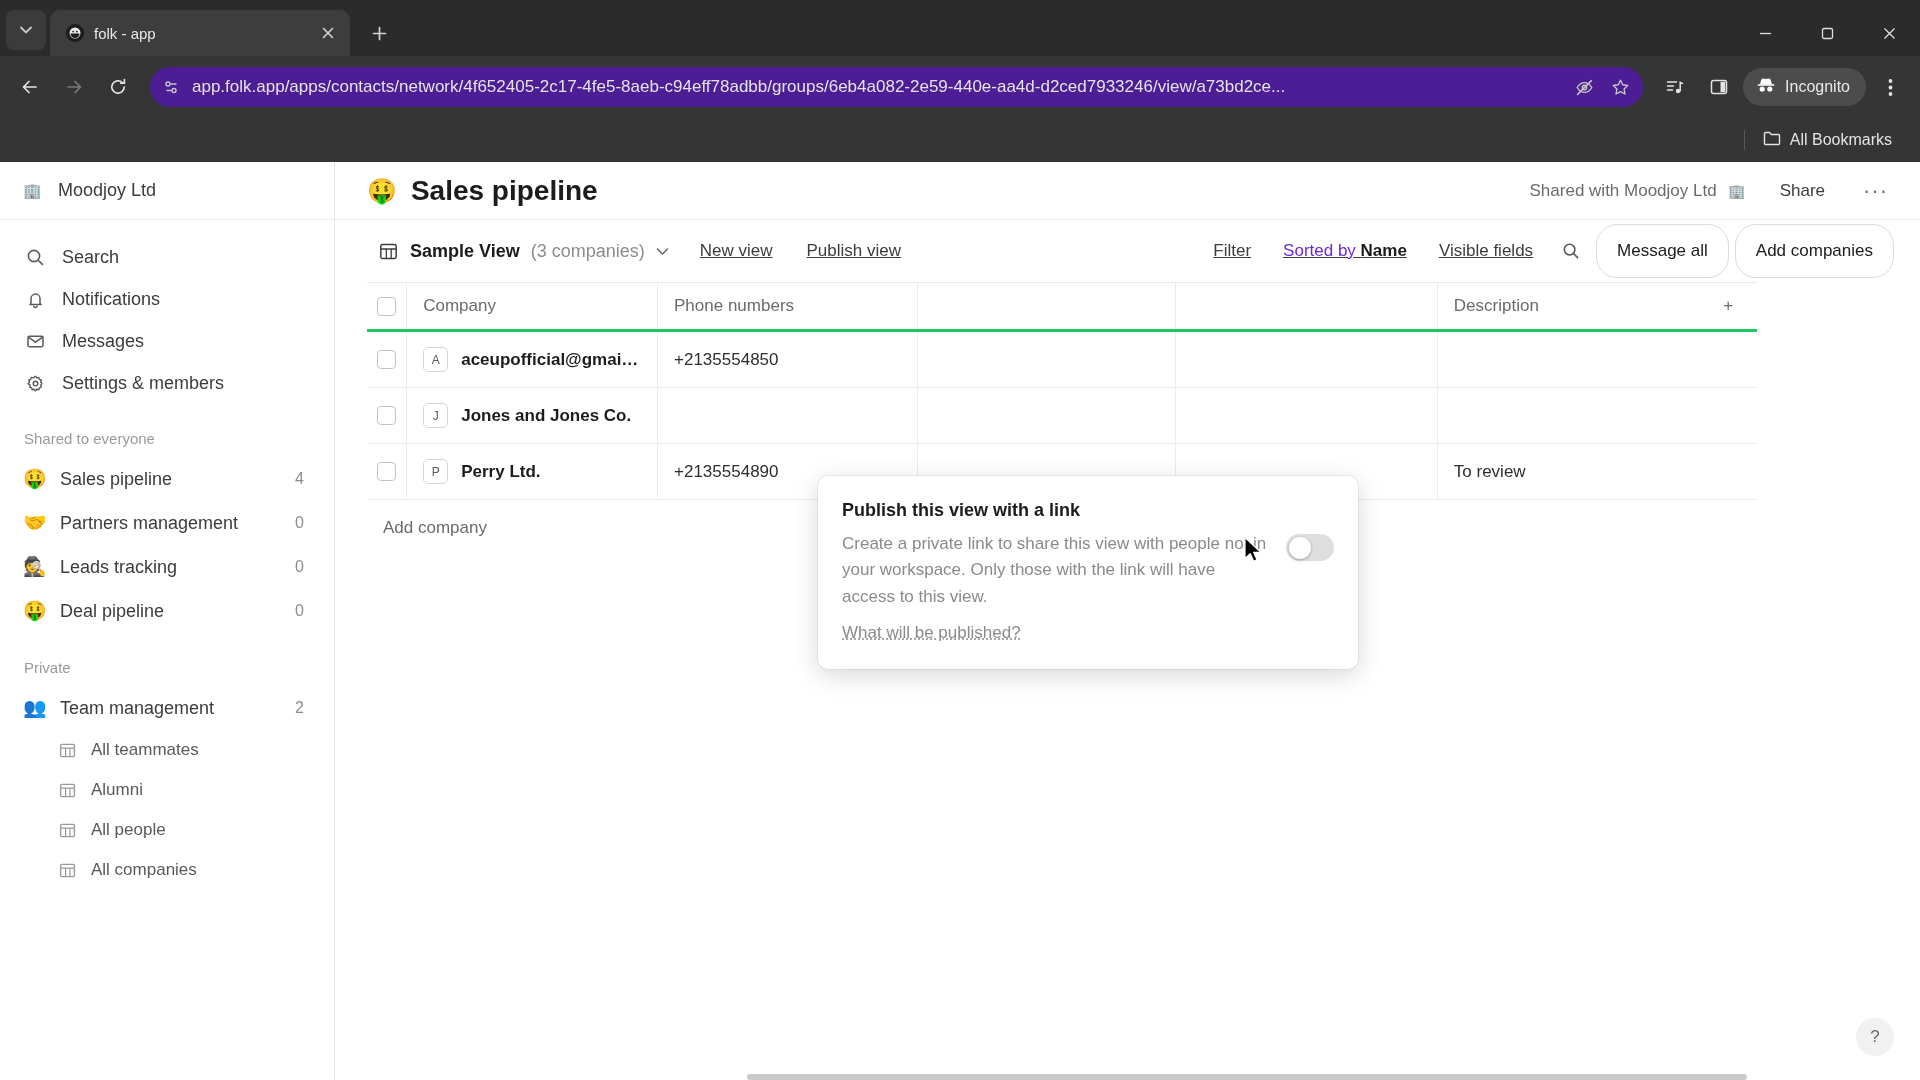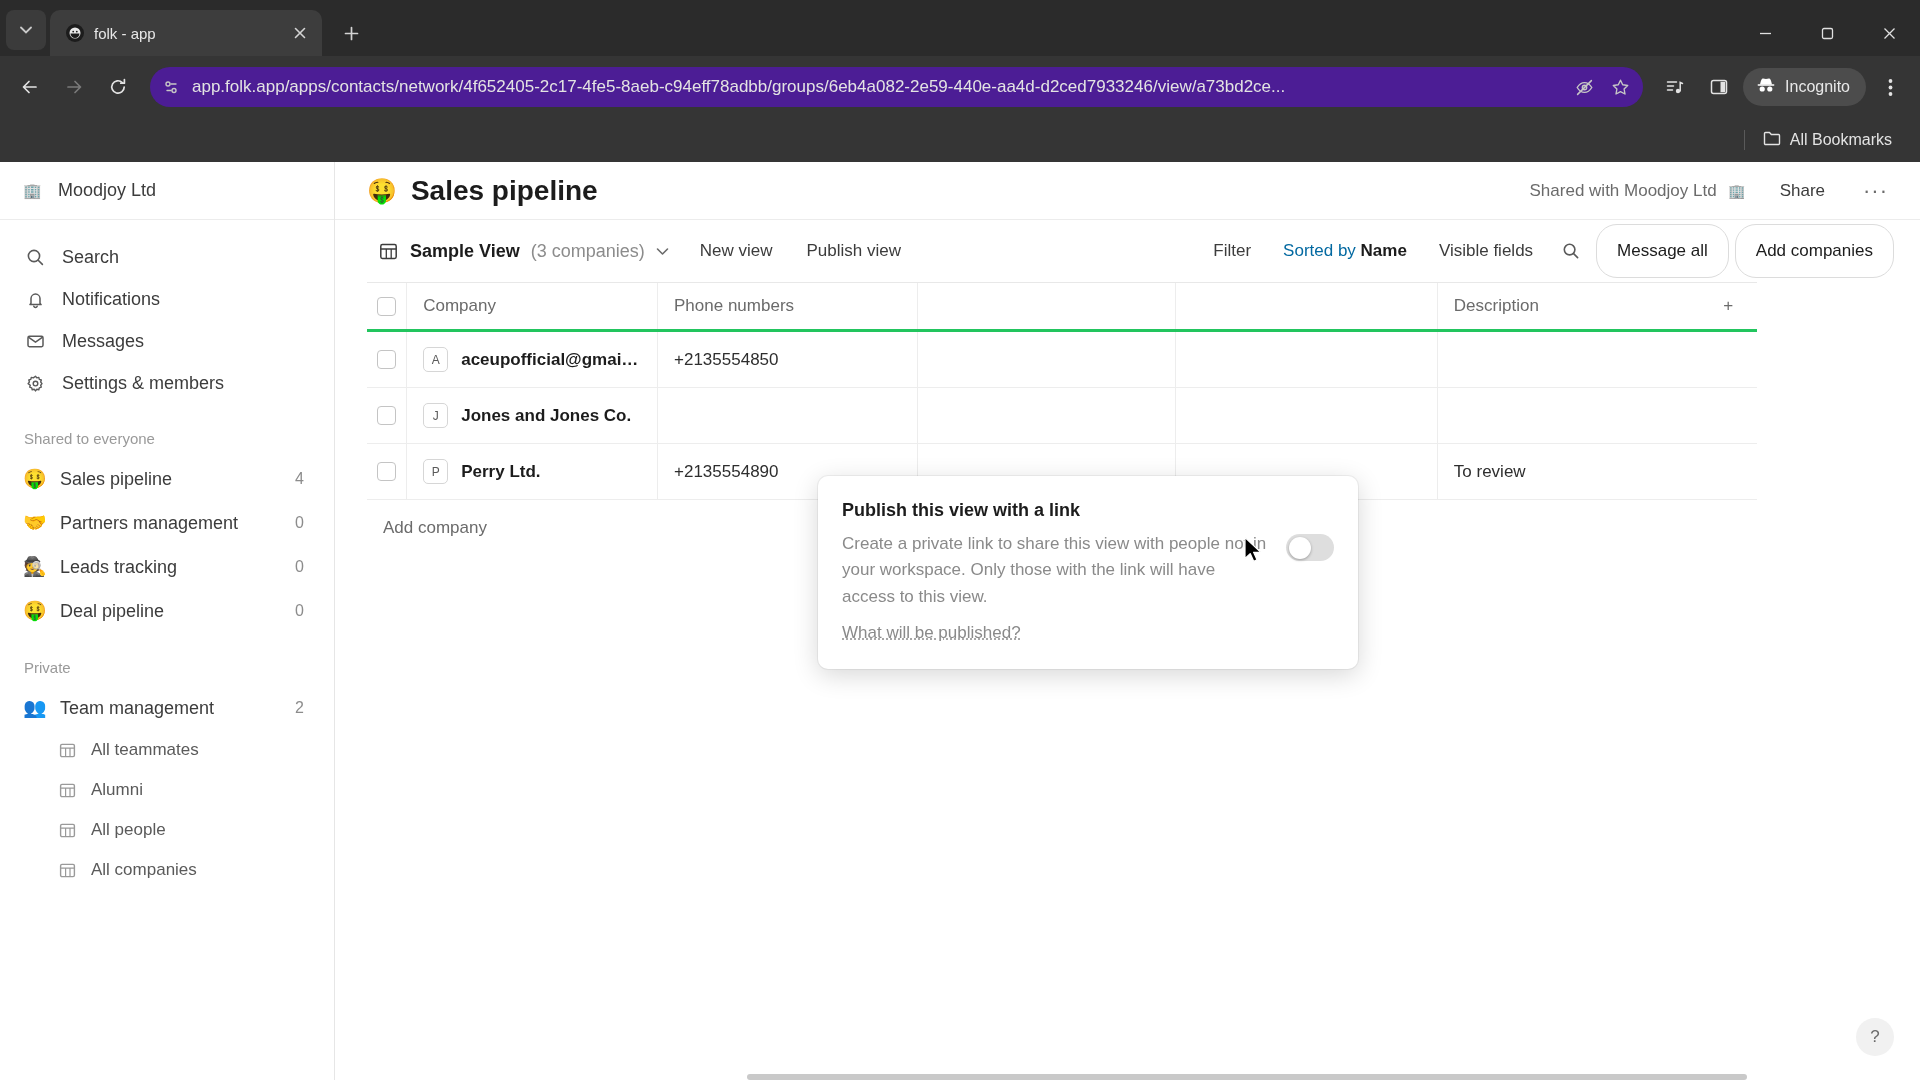--- a/index.html
+++ b/index.html
@@ -15,21 +15,21 @@
   .tabstrip {
     height: 56px; background: #2b2b2b;
     display: flex; align-items: flex-end; padding-left: 6px; flex: none;
   }
   .tabstrip-chevron {
     width: 40px; height: 40px; margin-bottom: 6px; margin-right: 4px;
     display: flex; align-items: center; justify-content: center;
     border-radius: 8px; background: #3b3b3b; cursor: pointer;
   }
   .tab {
-    height: 46px; width: 272px; background: #3d3d3d;
+    height: 46px; width: 300px; background: #3d3d3d;
     border-radius: 10px 10px 0 0; display: flex; align-items: center;
     padding: 0 10px 0 16px; gap: 10px; cursor: pointer;
   }
   .tab-favicon {
     width: 18px; height: 18px; border-radius: 50%;
     background: #1c1c1c; display: flex; align-items: center; justify-content: center; flex: none;
   }
   .tab-title {
     color: #e8e8e8; font-size: 15px; flex: 1;
     white-space: nowrap; overflow: hidden; text-overflow: ellipsis;
@@ -167,24 +167,24 @@
     padding: 0 26px 0 32px; gap: 8px; flex: none;
   }
   .view-chip {
     display: flex; align-items: center; gap: 11px;
     padding: 7px 10px; border-radius: 8px; cursor: pointer;
   }
   .view-name { font-size: 18px; font-weight: bold; color: #1c1c1c; }
   .view-count { font-size: 18px; color: #8c8c8c; }
   .tb-btn {
     font-size: 17px; color: #3c3c3c; cursor: pointer;
-    padding: 8px 13px; border-radius: 8px; white-space: nowrap;
+    padding: 8px 13px; border-radius: 8px; white-space: nowrap; text-decoration: underline;
   }
   .toolbar-right { margin-left: auto; display: flex; align-items: center; gap: 6px; }
-  .tb-muted { font-size: 17px; color: #0369a1; }
+  .tb-muted { font-size: 17px; color: #6d28d9; }
   .tb-strong { font-size: 17px; color: #1c1c1c; font-weight: bold; }
   .tb-search {
     width: 38px; height: 38px; border-radius: 8px; cursor: pointer;
     display: flex; align-items: center; justify-content: center;
   }
   .pill-btn {
     height: 54px; border: 1px solid #dcdcdc; border-radius: 21px;
     padding: 0 20px; display: flex; align-items: center;
     font-size: 17px; color: #1c1c1c; cursor: pointer; background: #fff;
     white-space: nowrap; font-weight: 500;

